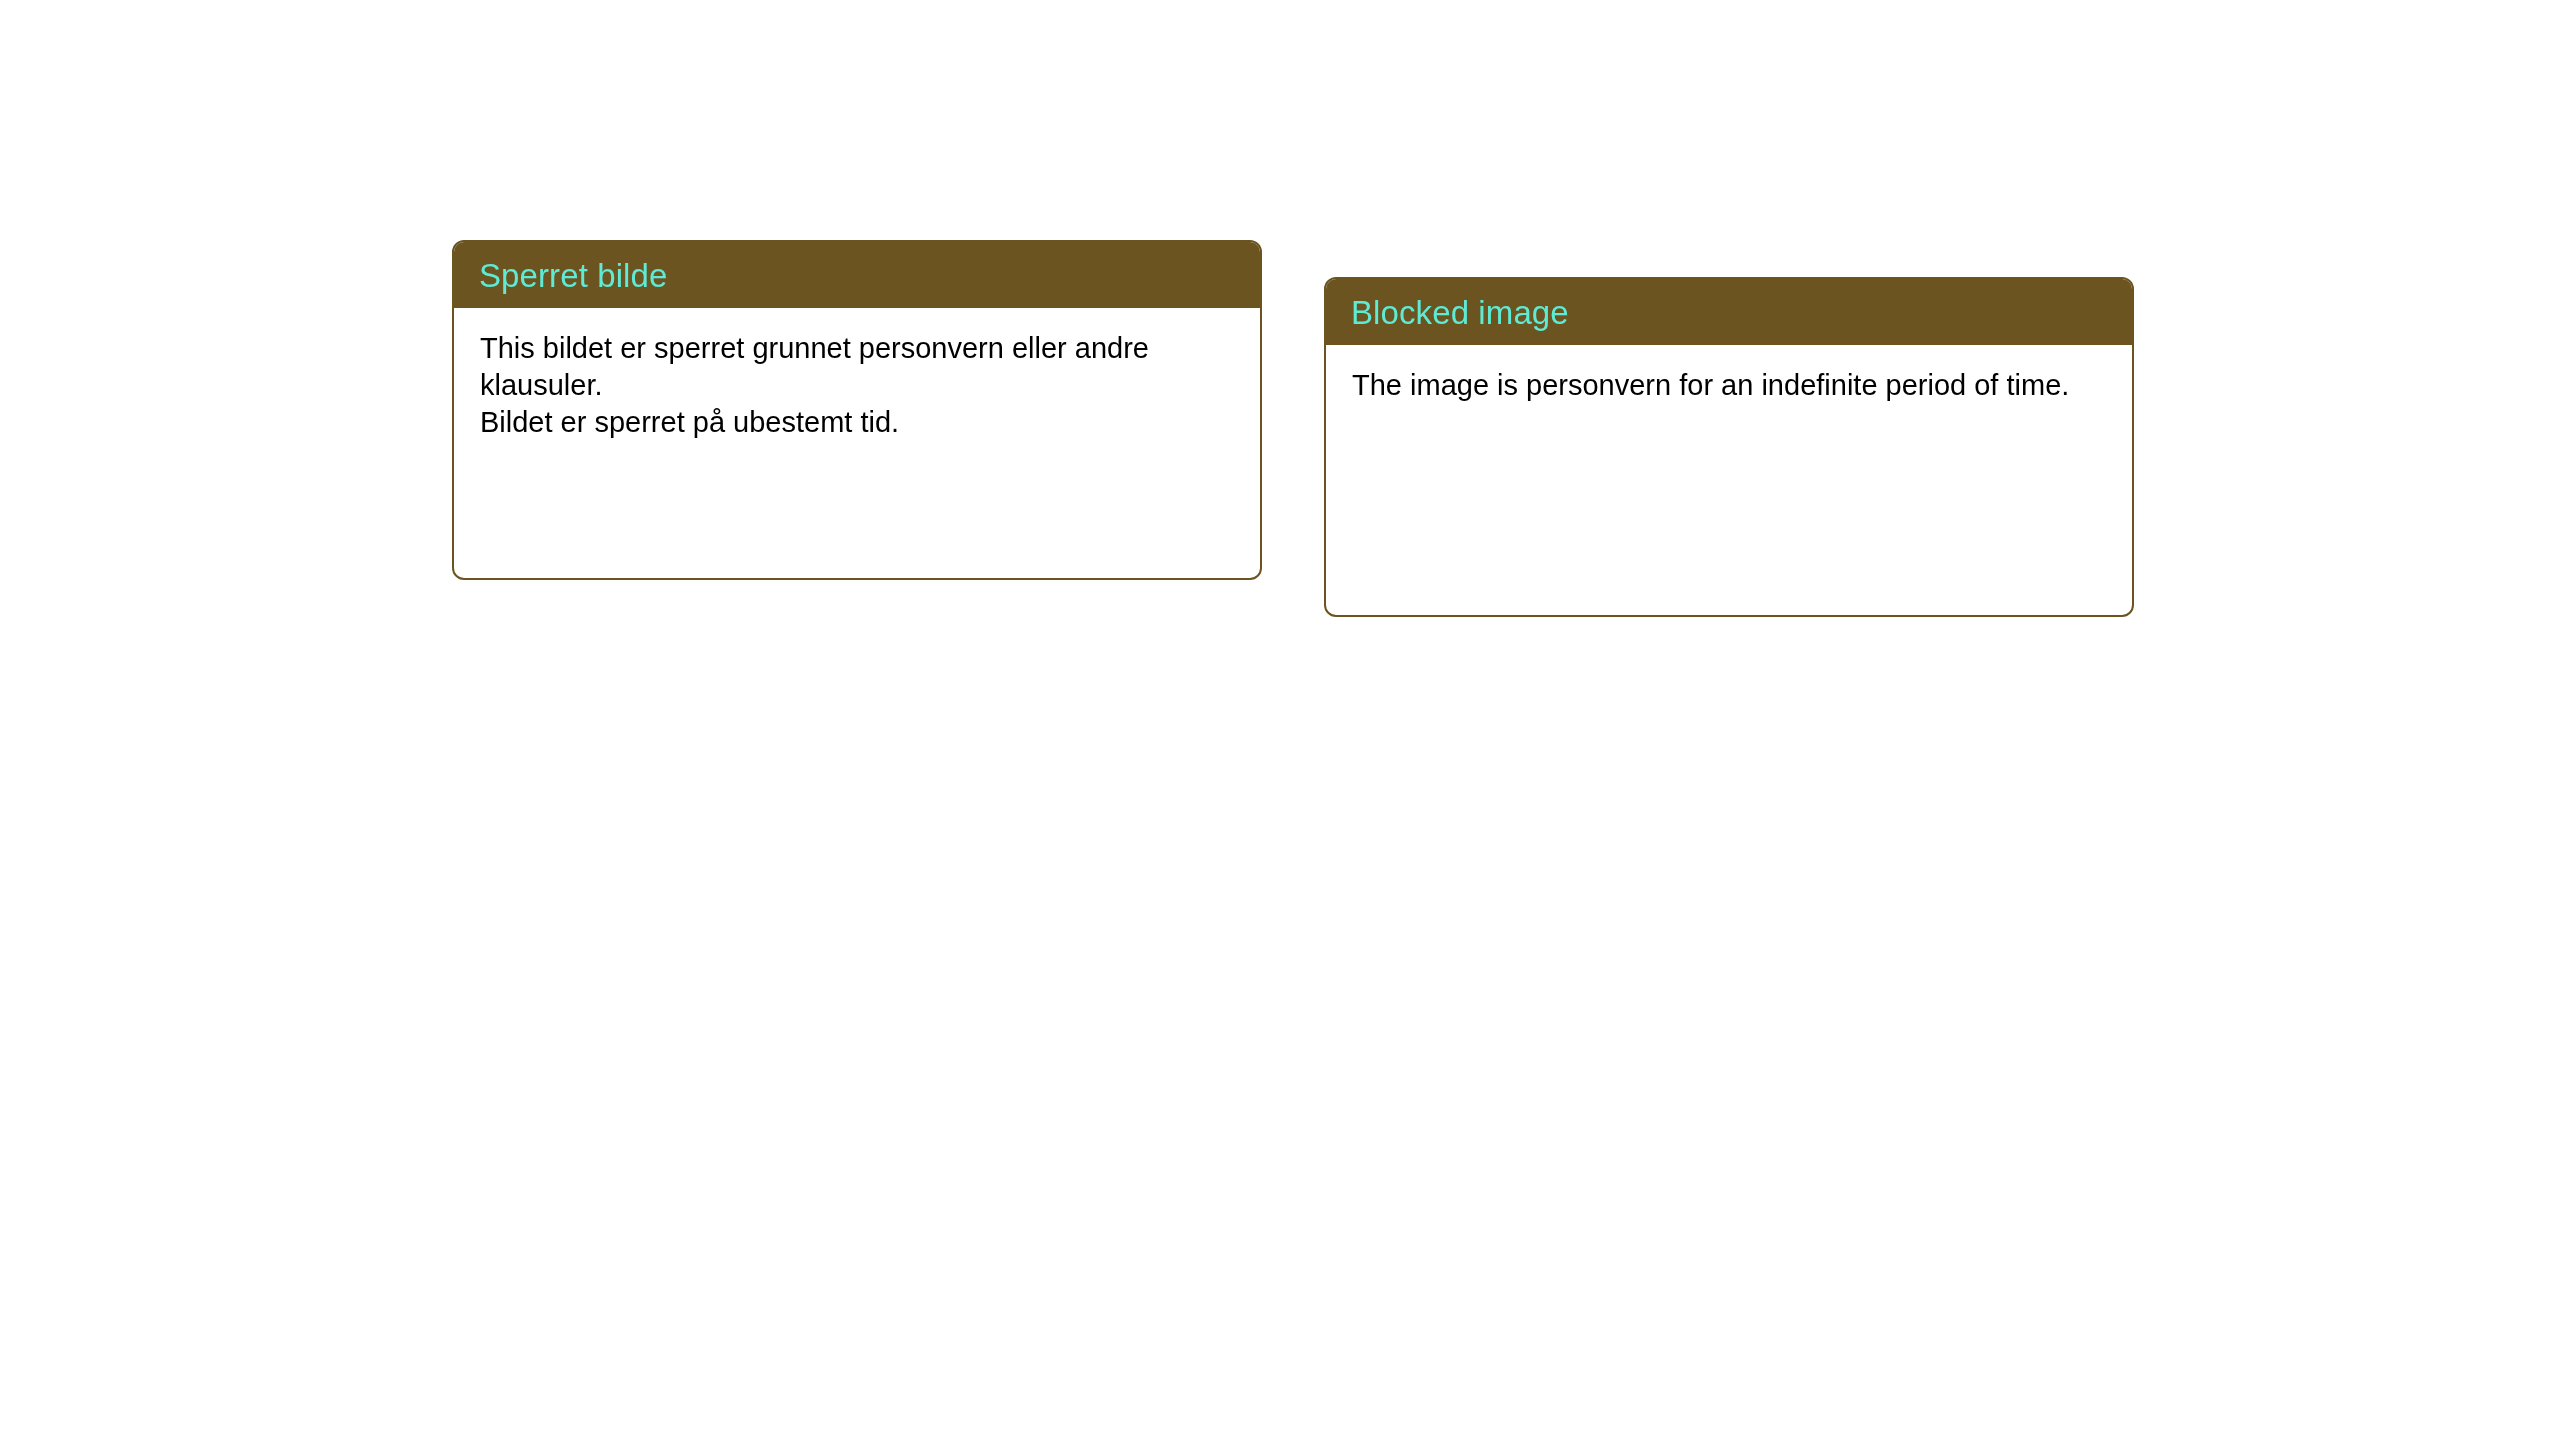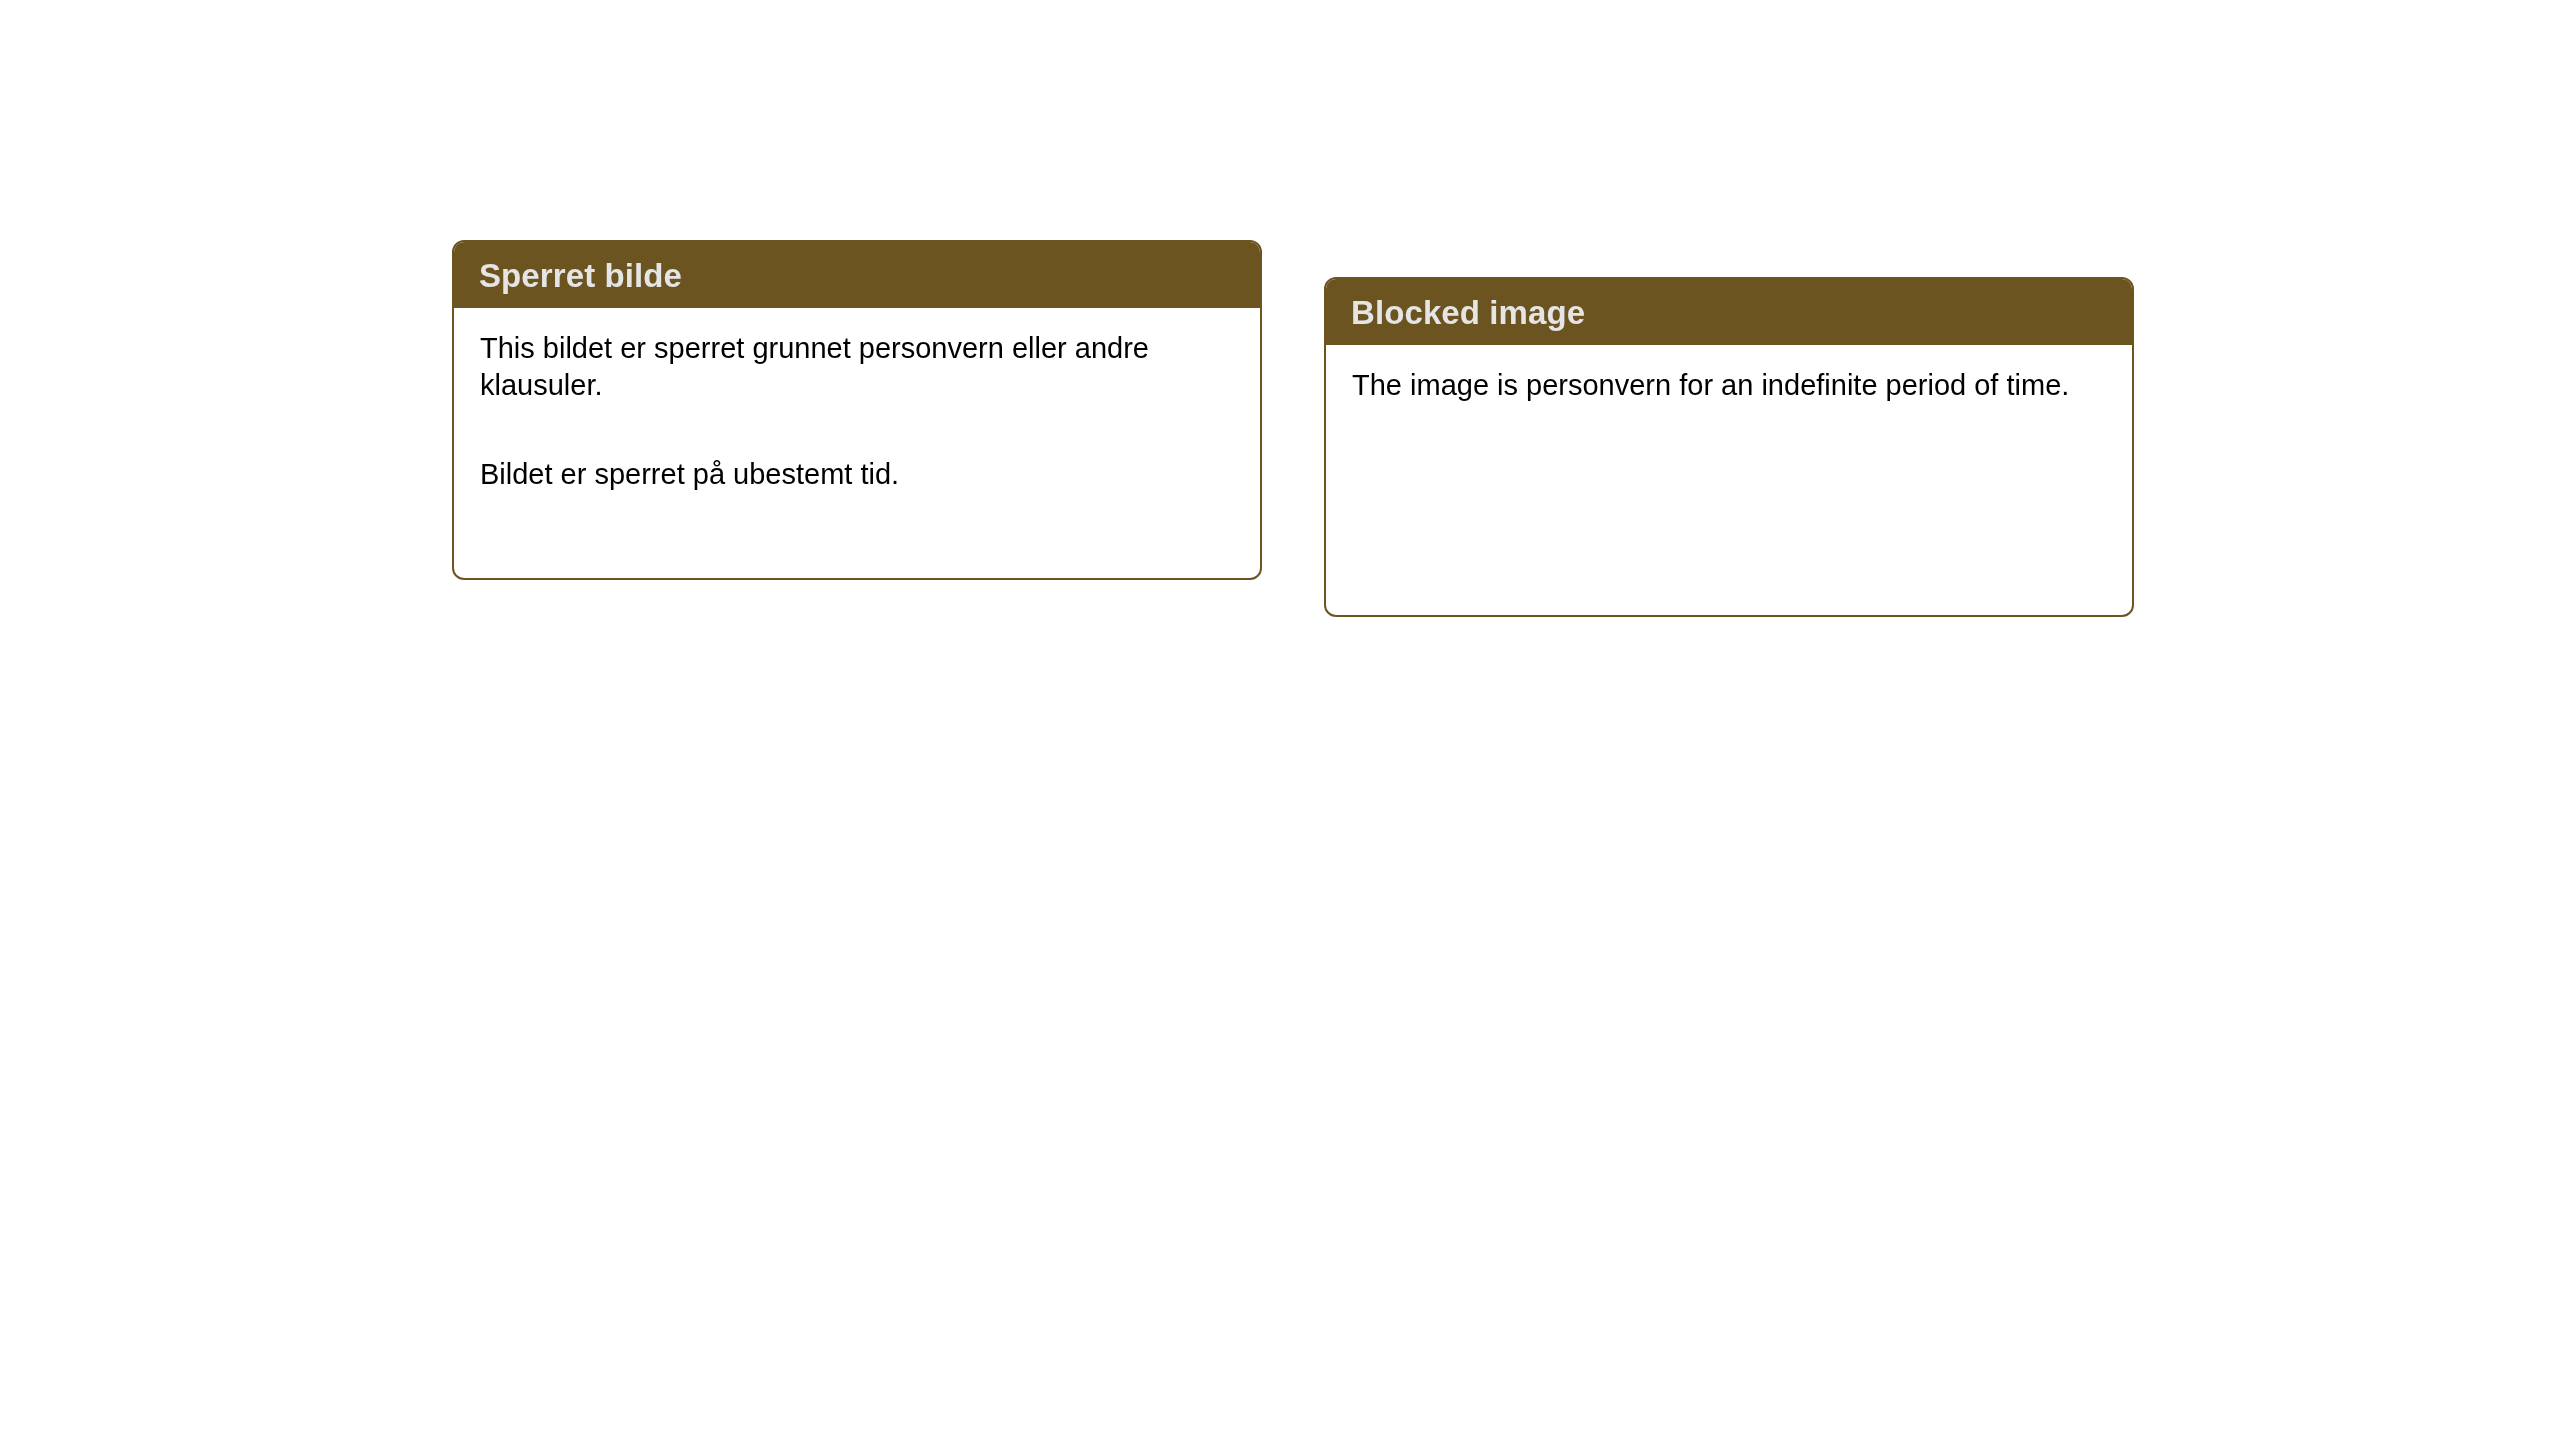--- a/index.html
+++ b/index.html
@@ -43,44 +43,43 @@
   }
 
   .notice-card.card-en {
     width: 810px;
     min-height: 340px;
     margin-top: 37px;
   }
 
   .card-header {
     background: #6b5420;
-    color: #e5e5e5;
+    color: #5eead4;
     font-size: 33px;
     line-height: 1;
-    font-weight: 700;
+    font-weight: 400;
     padding: 17px 0 16px 25px;
     letter-spacing: 0.1px;
     white-space: nowrap;
   }
 
   .card-body {
     padding: 22px 26px 30px 26px;
     flex: 1 1 auto;
   }
 
   .card-paragraph {
     color: #000000;
     font-size: 29px;
     line-height: 1.28;
     margin: 0;
     letter-spacing: 0px;
   }
 
   .card-paragraph + .card-paragraph {
-    margin-top: 52px;
   }
 
   .card-en .card-paragraph + .card-paragraph {
     margin-top: 52px;
   }
 </style>
 </head>
 <body>
 
 <div class="cards-area">

